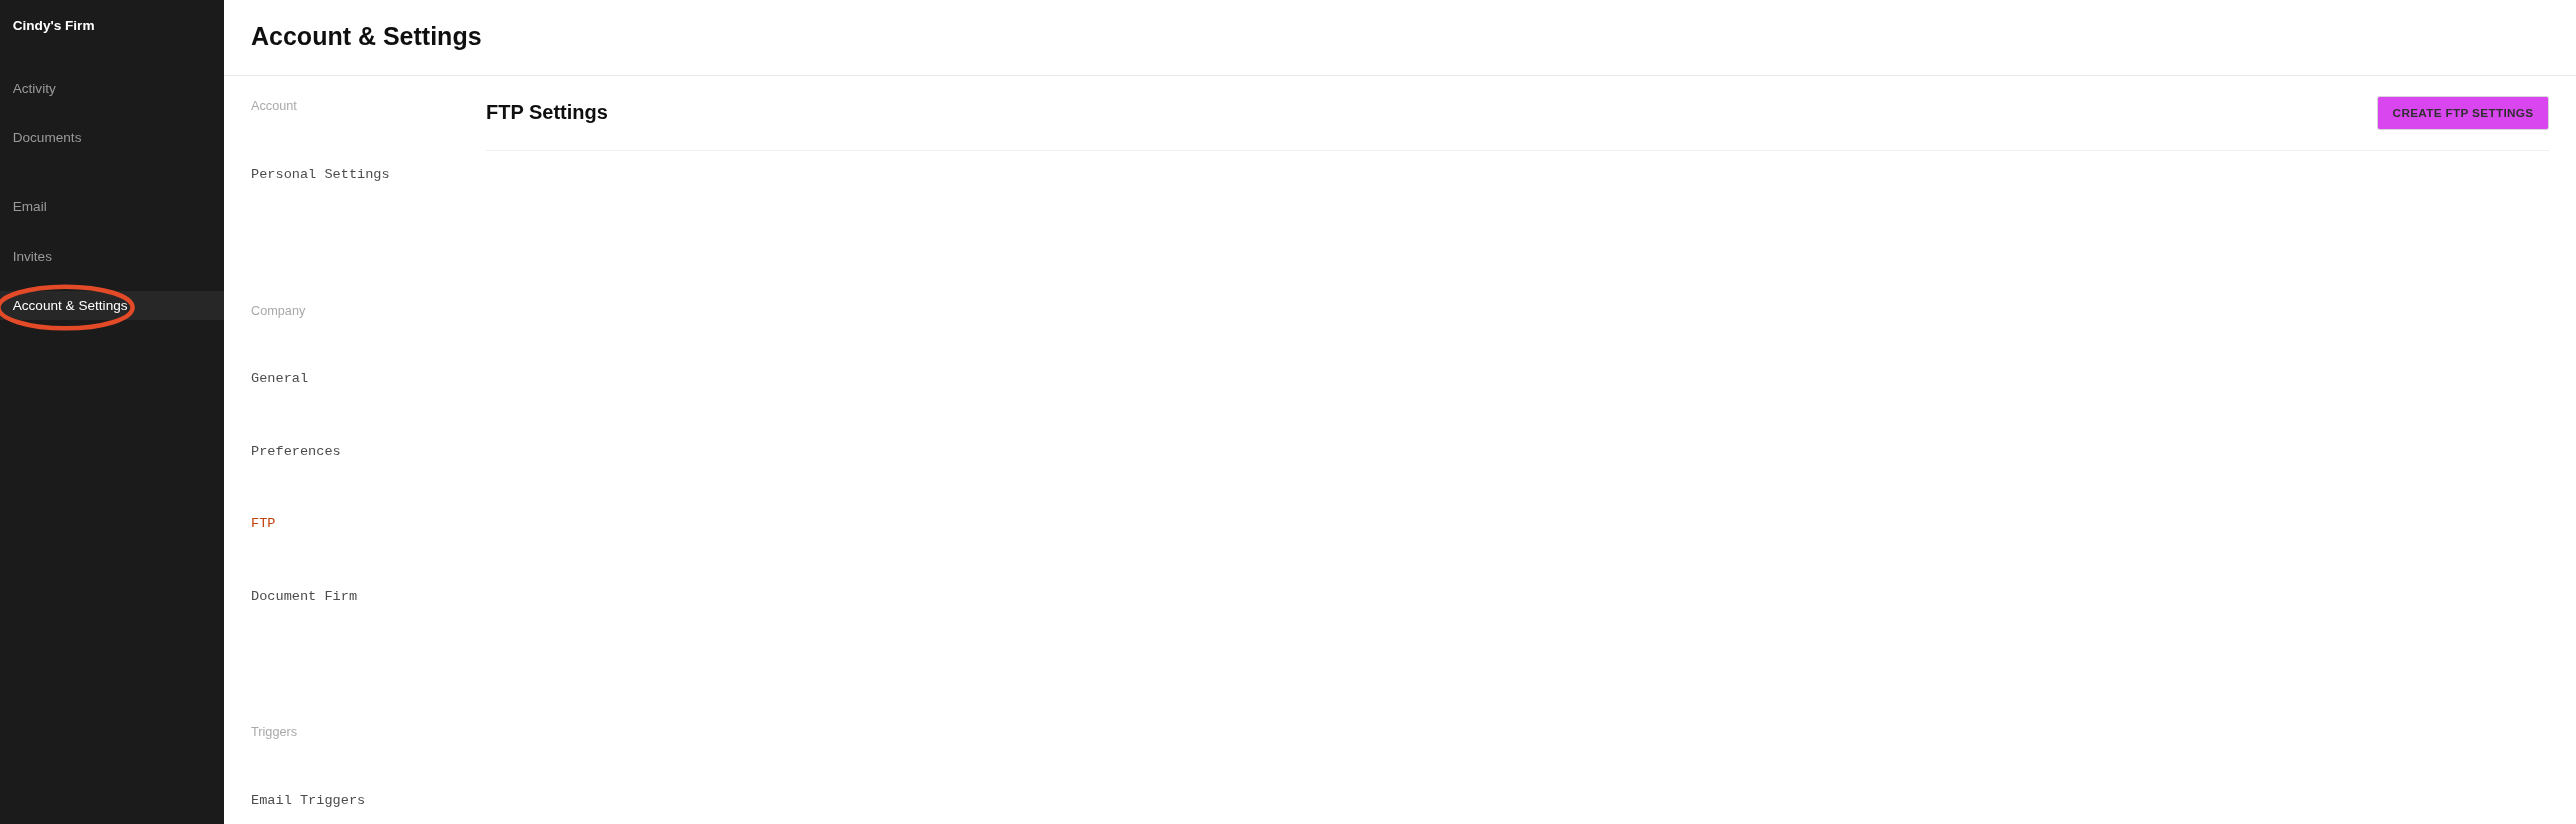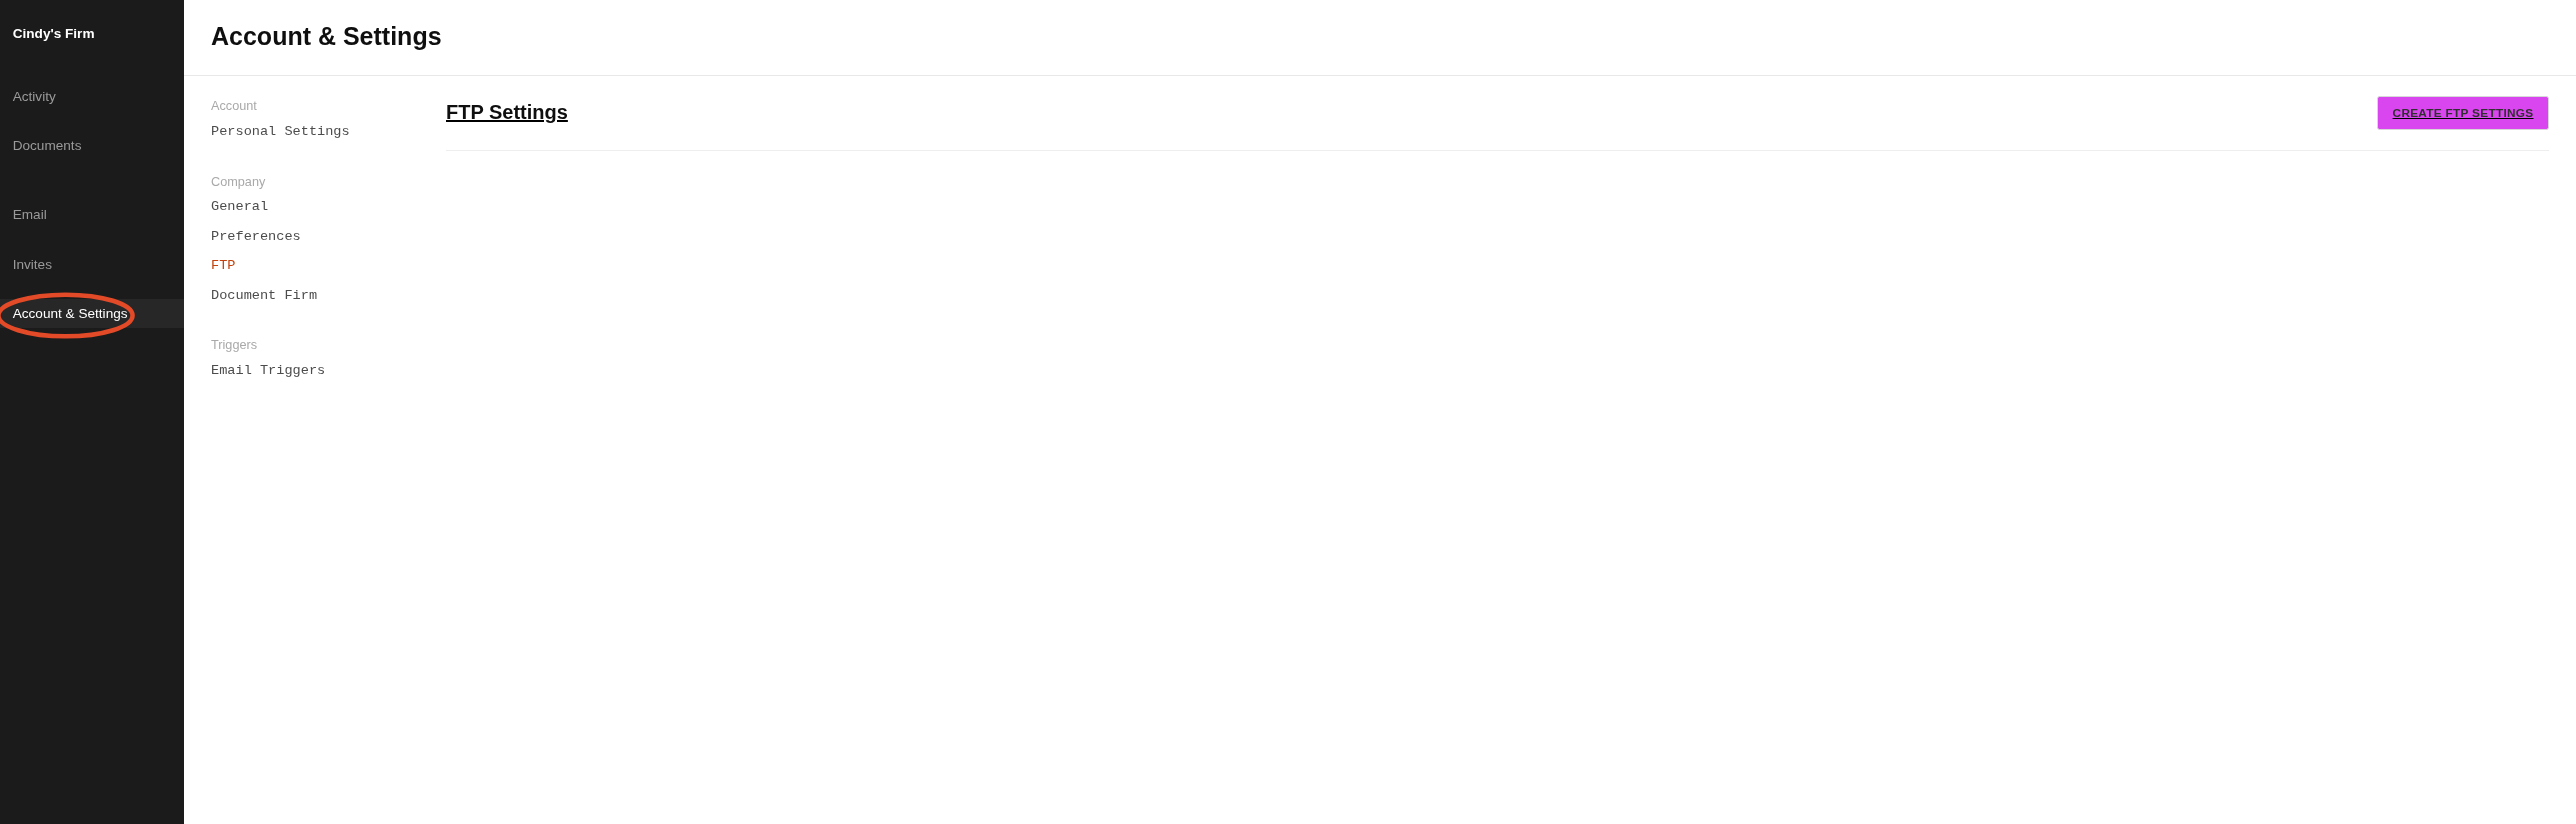--- a/index.html
+++ b/index.html
@@ -10,27 +10,27 @@
     body {
       font-family: -apple-system, BlinkMacSystemFont, "Segoe UI", Helvetica, Arial, sans-serif;
       display: flex;
       height: 825px;
       width: 2576px;
       background: #ffffff;
       overflow: hidden;
     }
     
     .sidebar {
-      width: 184px;
+      width: 224px;
       background: #1b1b1b;
       color: #ffffff;
       flex-shrink: 0;
       display: flex;
       flex-direction: column;
-      padding-top: 21px;
+      padding-top: 13px;
     }
     .sidebar-brand {
       font-size: 13.6px;
       font-weight: 700;
       color: #ffffff;
       padding: 5.4px 12.7px 20px 12.7px;
     }
     .sidebar-item {
       font-size: 13.6px;
       color: #9a9a9a;
@@ -74,20 +74,21 @@
       display: flex;
       flex: 1;
       padding: 20px 27px;
     }
     
     .subnav {
       width: 235px;
       flex-shrink: 0;
       display: flex;
       flex-direction: column;
+      gap: 43px;
     }
     .subnav-group-label {
       font-size: 12.7px;
       color: #a9a9a9;
       padding: 3.6px 0;
     }
     .subnav-item {
       font-size: 13.6px;
       color: #4c4c4c;
       padding: 7.2px 0;
@@ -105,21 +106,20 @@
     .panel {
       flex: 1;
       padding-left: 0;
     }
     .panel-header {
       display: flex;
       align-items: center;
       justify-content: space-between;
       padding-bottom: 20px;
       border-bottom: 0.9px solid #eeeeee;
-      text-decoration: underline;
     }
     .panel-title {
       font-size: 20px;
       font-weight: 700;
       color: #0f0f0f;
     }
     .create-button {
       border: 0.9px solid #d8d8d8;
       background: #d946ef;
       color: #303030;

